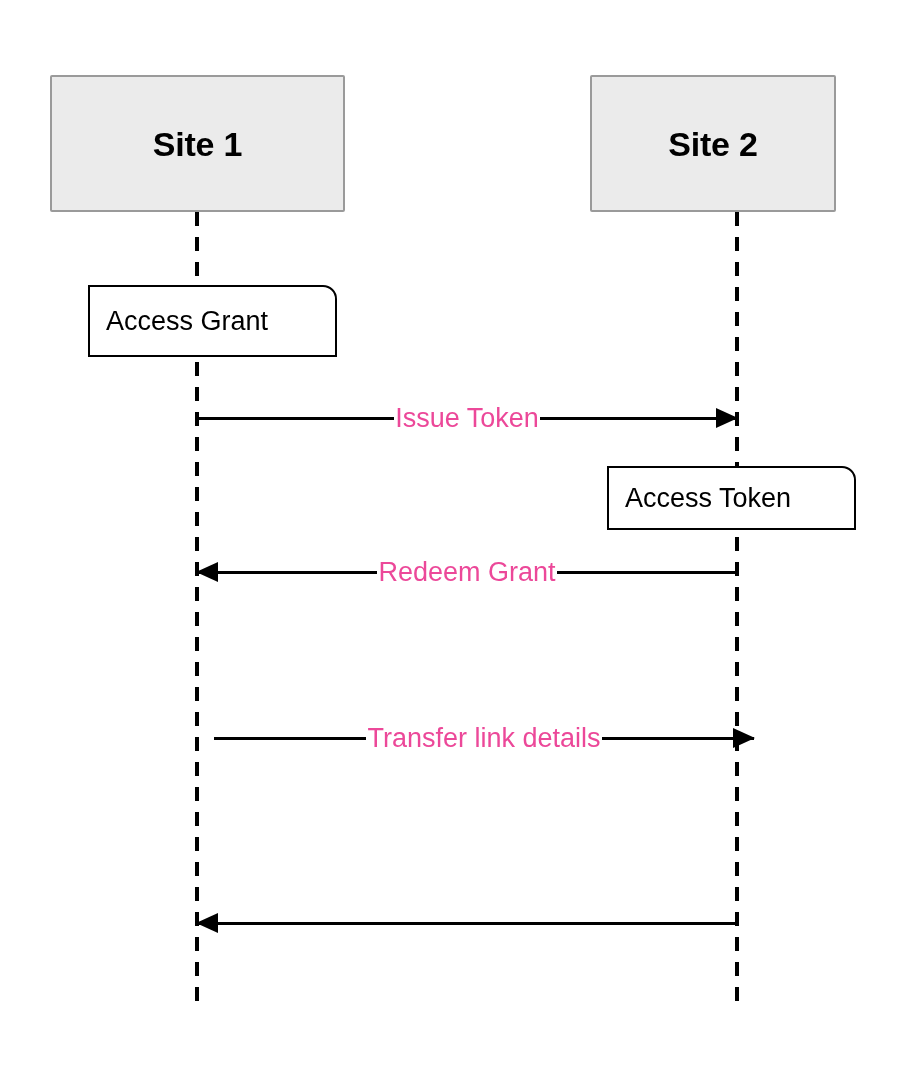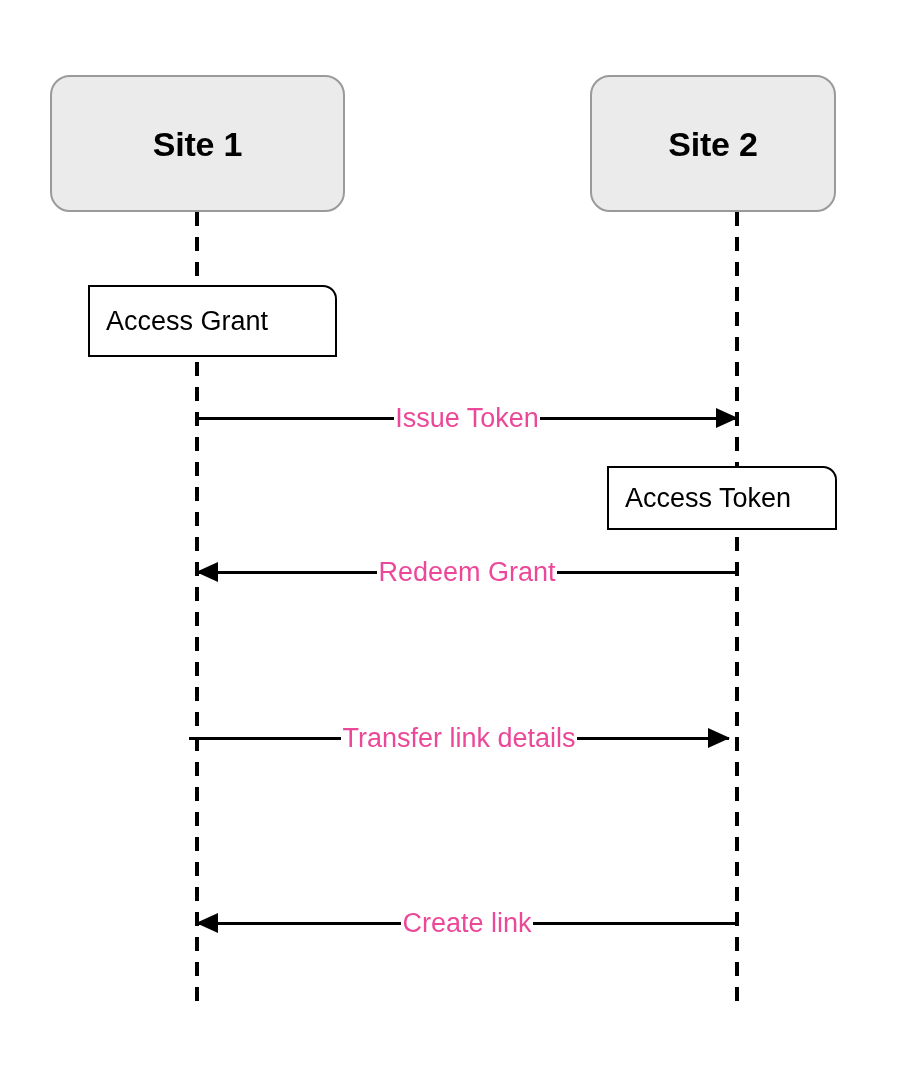--- a/index.html
+++ b/index.html
@@ -17,21 +17,21 @@
     background: #ffffff;
     overflow: hidden;
   }
 
   
   .participant {
     position: absolute;
     box-sizing: border-box;
     background: #ebebeb;
     border: 2px solid #9a9a9a;
-    border-radius: 20px;
+    border-radius: 2px;
     display: flex;
     align-items: center;
     justify-content: center;
   }
   .participant-label {
     font-size: 34px;
     font-weight: bold;
     color: #000000;
     letter-spacing: -0.2px;
     line-height: 1;
@@ -129,41 +129,40 @@
   </div>
 
   <div class="participant" style="left:590px; top:75px; width:246px; height:137px;">
     <span class="participant-label">Site 2</span>
   </div>
 
   <div class="note" style="left:88px; top:285px; width:249px; height:72px;">
     <span class="note-label">Access Grant</span>
   </div>
 
-  <div class="note" style="left:607px; top:466px; width:230px; height:64px;">
+  <div class="note" style="left:607px; top:466px; width:249px; height:64px;">
     <span class="note-label">Access Token</span>
   </div>
 
   <div class="message to-right" style="left:197px; top:398px; width:540px;">
     <div class="msg-line"></div>
     <div class="msg-head"></div>
     <span class="msg-label">Issue Token</span>
   </div>
 
   <div class="message to-left" style="left:197px; top:552px; width:540px;">
     <div class="msg-line"></div>
     <div class="msg-head"></div>
     <span class="msg-label">Redeem Grant</span>
   </div>
 
-  <div class="message to-right" style="left:189px; top:718px; width:540px;">
+  <div class="message to-right" style="left:214px; top:718px; width:540px;">
     <div class="msg-line"></div>
     <div class="msg-head"></div>
     <span class="msg-label">Transfer link details</span>
   </div>
 
   <div class="message to-left" style="left:197px; top:903px; width:540px;">
     <div class="msg-line"></div>
     <div class="msg-head"></div>
-    <span class="msg-label">Create link</span>
   </div>
 
 </div>
 
 </body></html>

